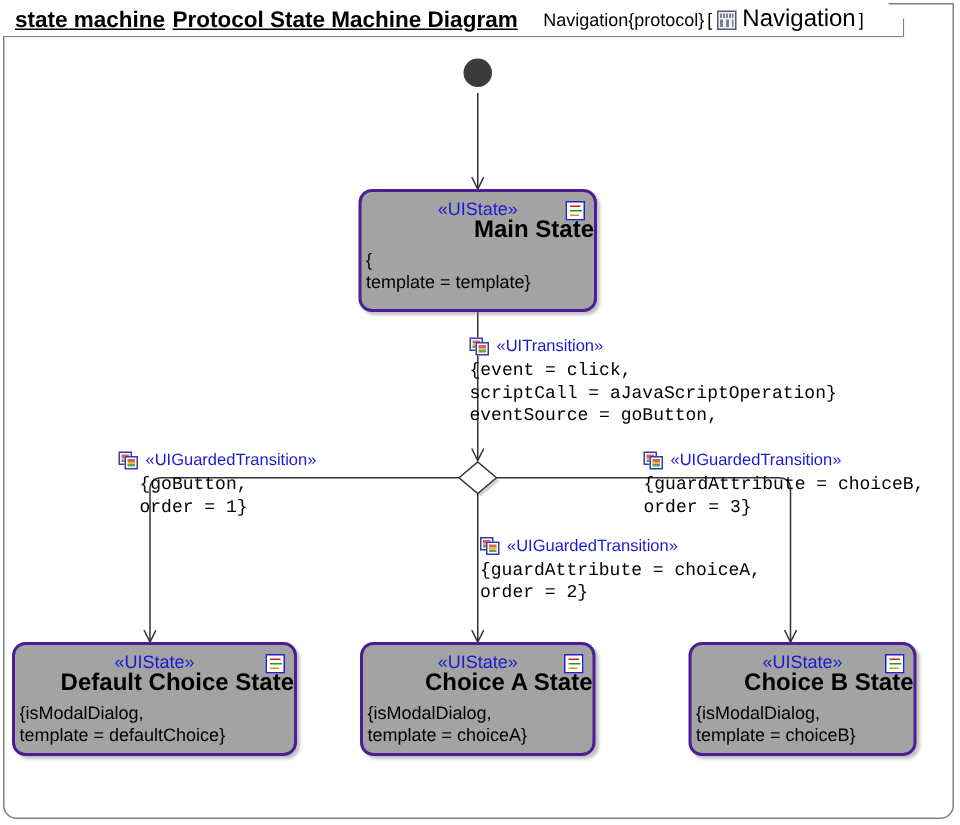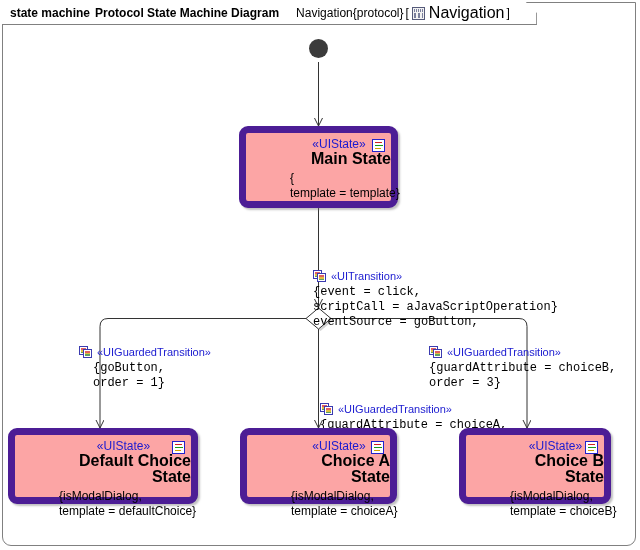--- a/index.html
+++ b/index.html
@@ -43,21 +43,22 @@
     border-left: none;
     padding: 0 24px 0 8px;
     display: flex;
     align-items: center;
     white-space: nowrap;
     -webkit-clip-path: polygon(0 0, calc(100% - 11px) 0, 100% 11px, 100% 100%, 0 100%);
     clip-path: polygon(0 0, calc(100% - 11px) 0, 100% 11px, 100% 100%, 0 100%);
   }
   #frame-header .hdr-kind {
     font-weight: bold;
-    font-size: 12px;
+    font-size: 15px;
+    text-decoration: underline;
   }
   #frame-header .hdr-name {
     font-size: 12px;
     margin-left: 17px;
   }
   #frame-header .hdr-bracket-open,
   #frame-header .hdr-bracket-close {
     font-size: 12px;
     margin: 0 2px;
   }
@@ -101,25 +102,24 @@
     top: 0;
     width: 640px;
     height: 550px;
     pointer-events: none;
   }
 
   
   .state-box {
     position: absolute;
     box-sizing: border-box;
-    background: #fca5a5;
-    border: 7px solid #4c1d95;
+    background: #a3a3a3;
+    border: 2px solid #4c1d95;
     border-radius: 9px;
     box-shadow: 2px 2px 2px rgba(120,120,120,0.45);
-    padding-left: 41px;
   }
   .state-stereotype {
     text-align: center;
     color: #1a1ad0;
     font-size: 12px;
     padding-top: 4px;
     line-height: 14px;
   }
   .state-title {
     text-align: right;
@@ -165,21 +165,20 @@
     font-size: 12px;
     line-height: 15px;
     white-space: nowrap;
   }
   .trans-head {
     display: flex;
     align-items: center;
     gap: 4px;
     line-height: 14px;
     margin-bottom: 2px;
-    margin-top: 45px;
   }
   .trans-stereo {
     color: #1a1ad0;
     font-size: 11px;
   }
   .trans-body div {
     white-space: nowrap;
     font-family: Liberation Mono, monospace;
   }
   .trans-body.indented {

